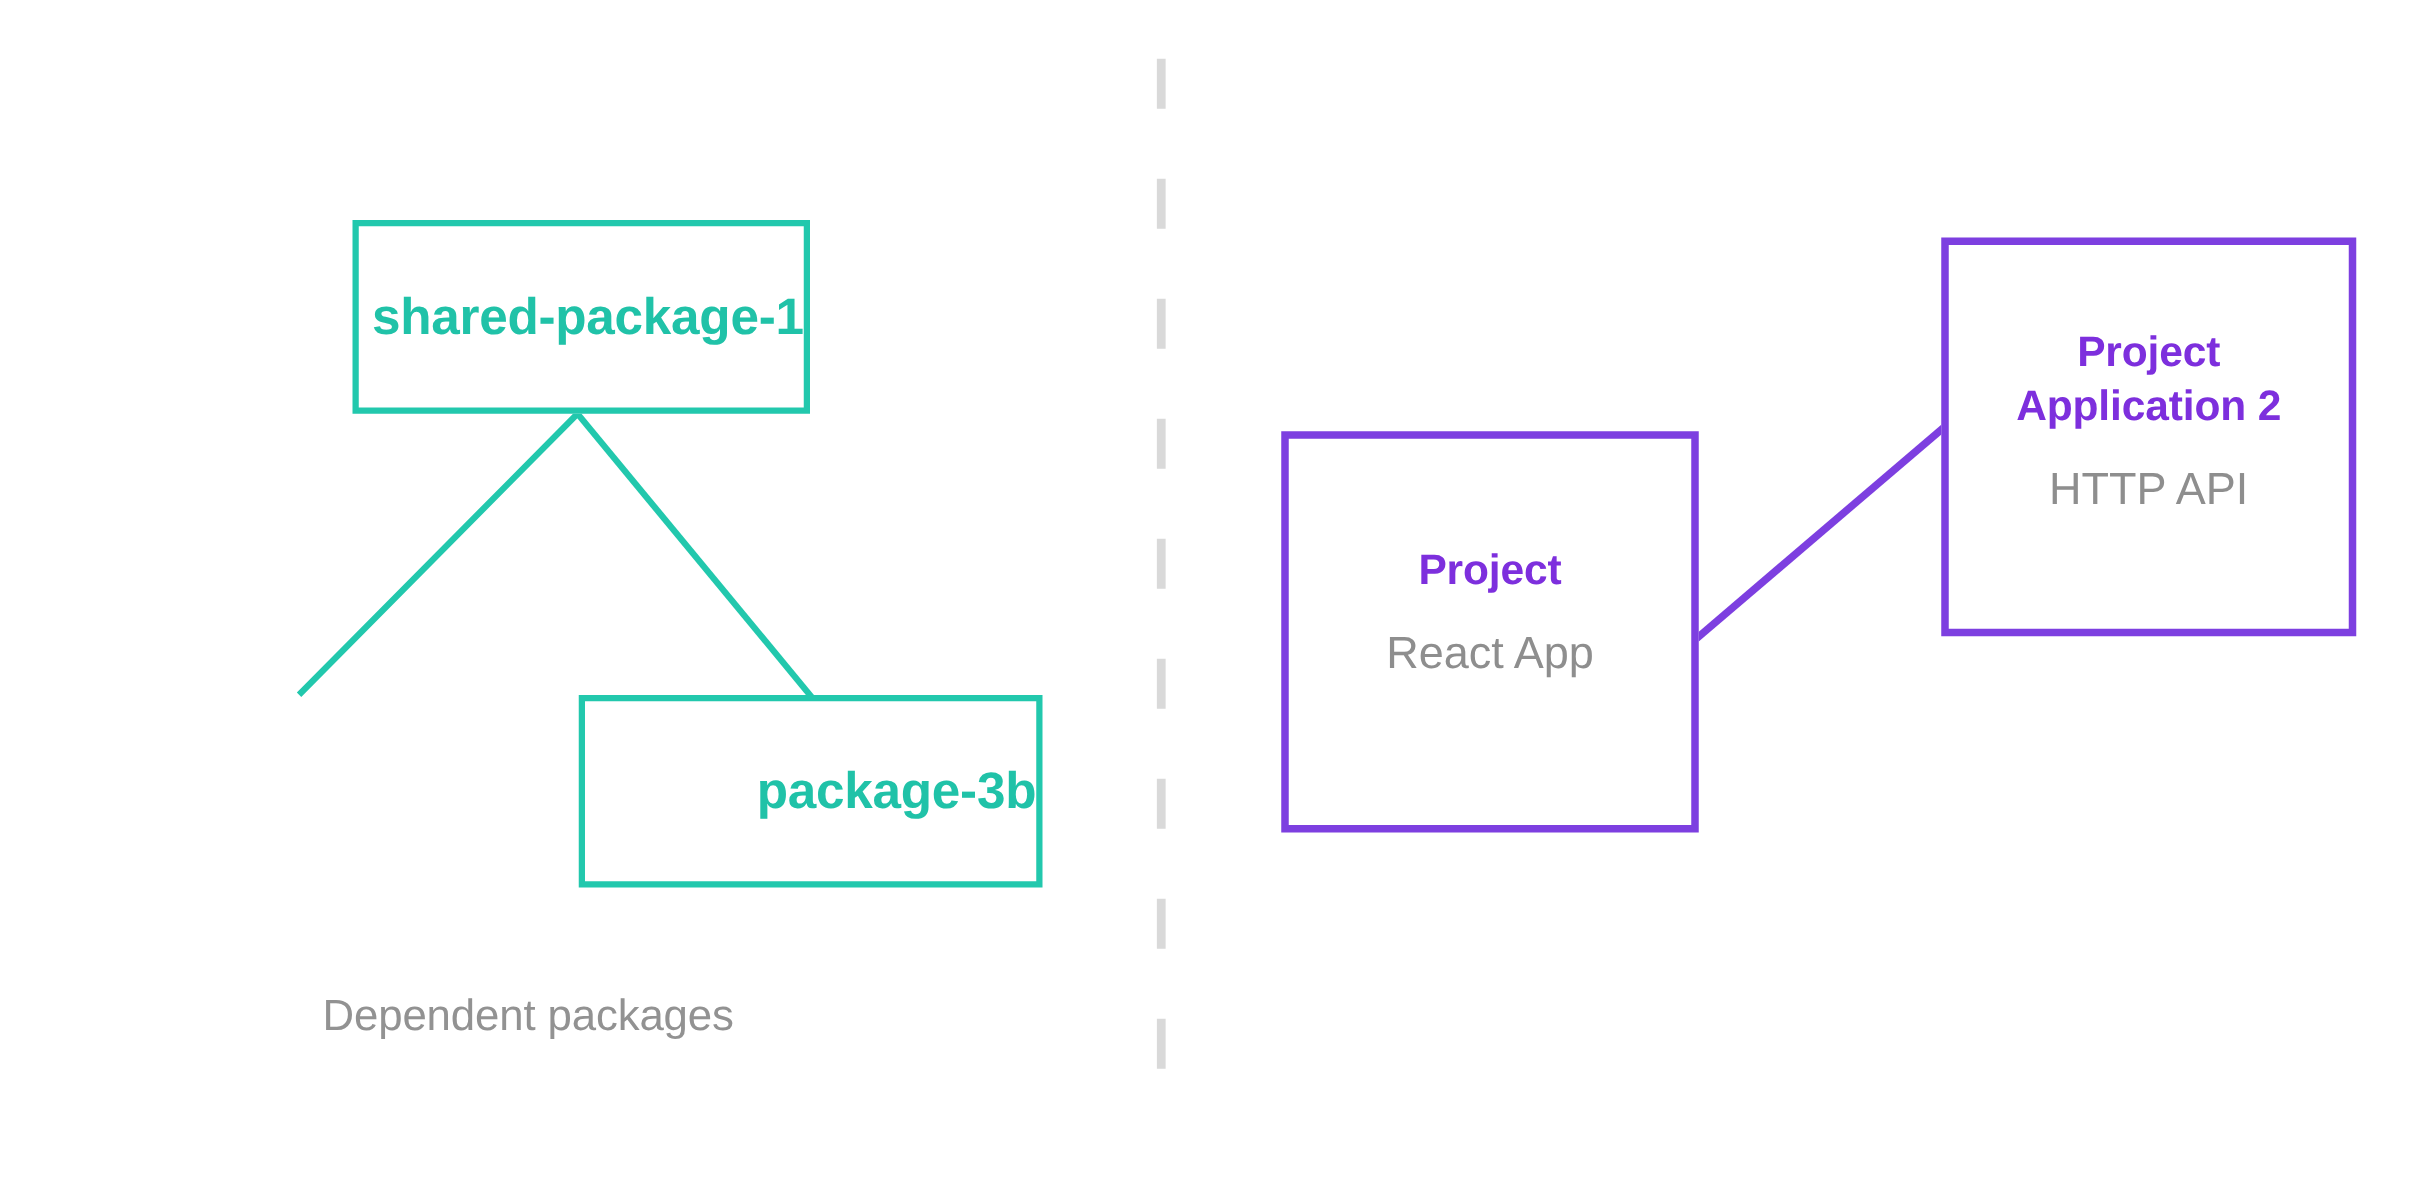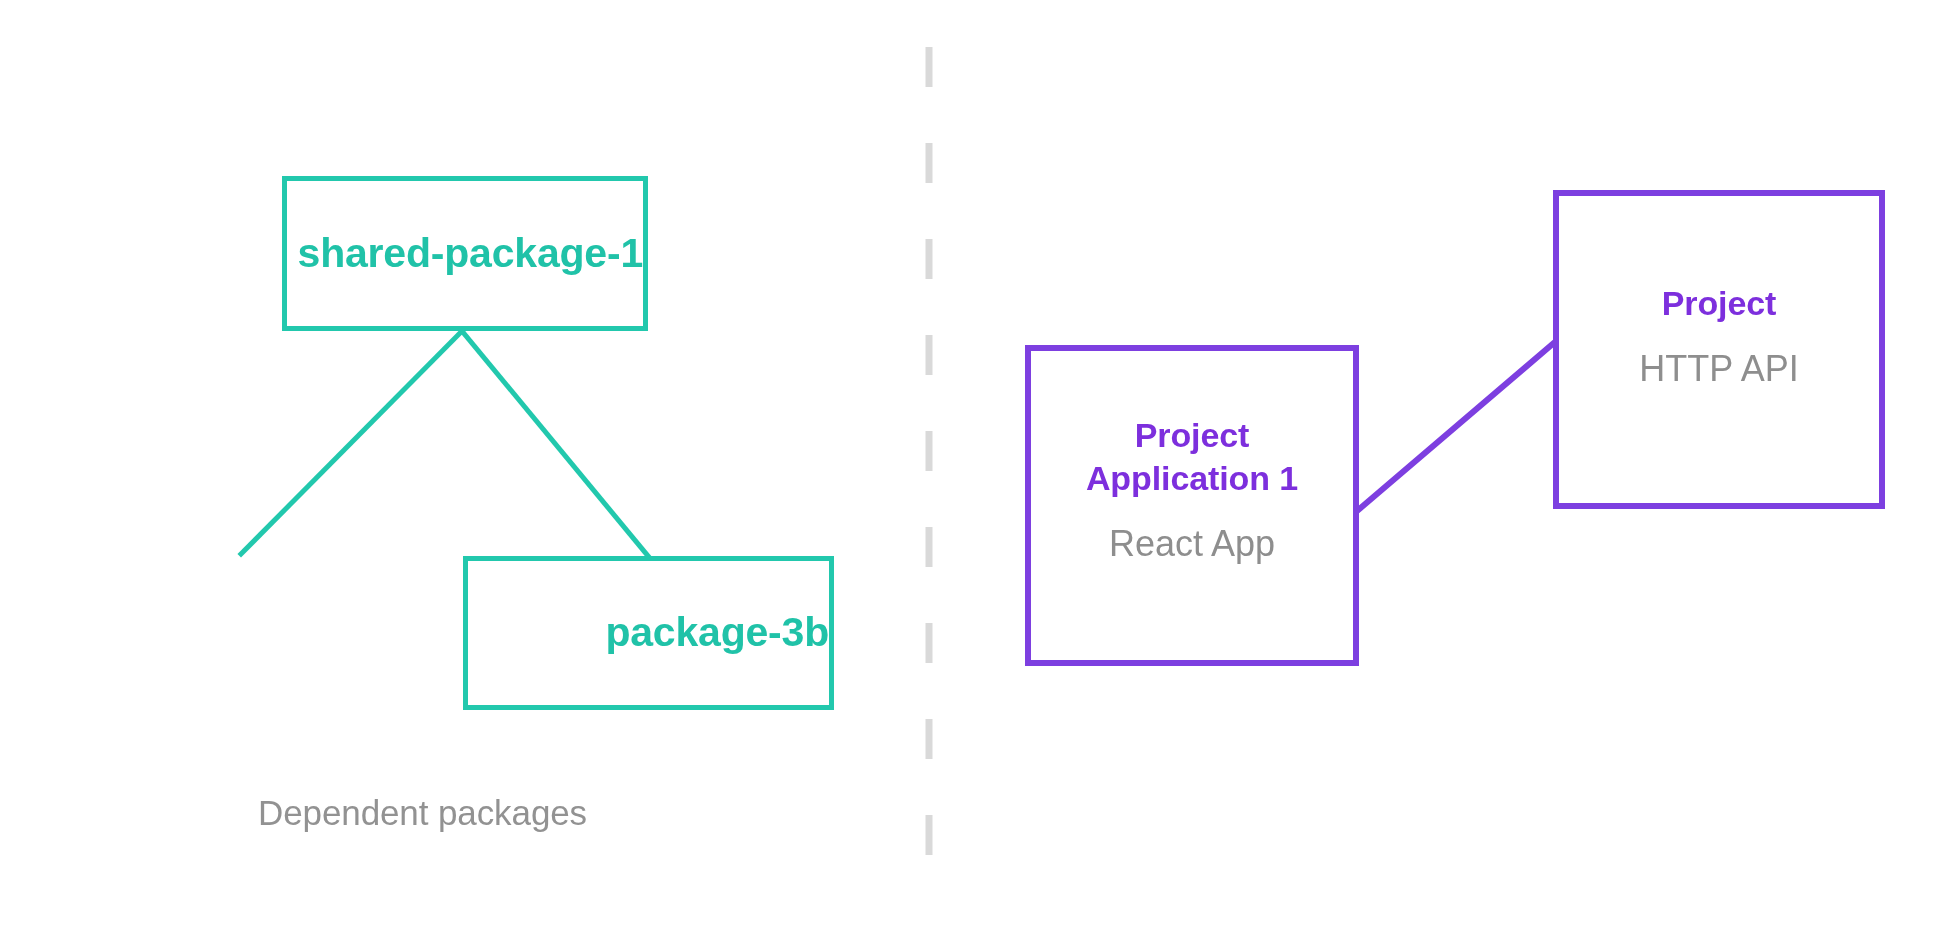--- a/index.html
+++ b/index.html
@@ -114,29 +114,29 @@
   <div class="node pkg" id="node-package-1b">
     <span class="node-title">package-3b</span>
   </div>
 
   <div class="caption" id="caption-packages">Dependent packages</div>
 
   <div class="node app" id="node-application-1">
     <div class="node-body">
       <span class="node-title">
         <span>Project</span><br>
-        <span>Application 1</span>
       </span>
       <span class="node-sub">React App</span>
     </div>
   </div>
 
   <div class="node app" id="node-application-2">
     <div class="node-body">
       <span class="node-title">
         <span>Project</span><br>
+        <span>Application 2</span>
       </span>
       <span class="node-sub">HTTP API</span>
     </div>
   </div>
 
 
 </div>
 
 </body></html>

